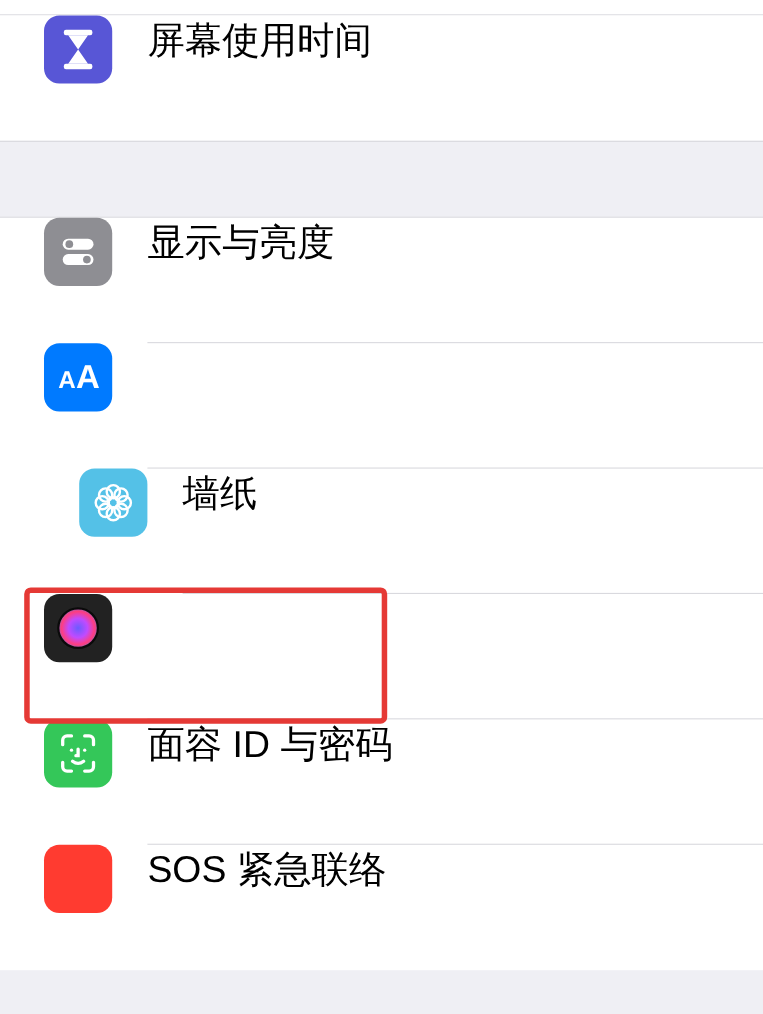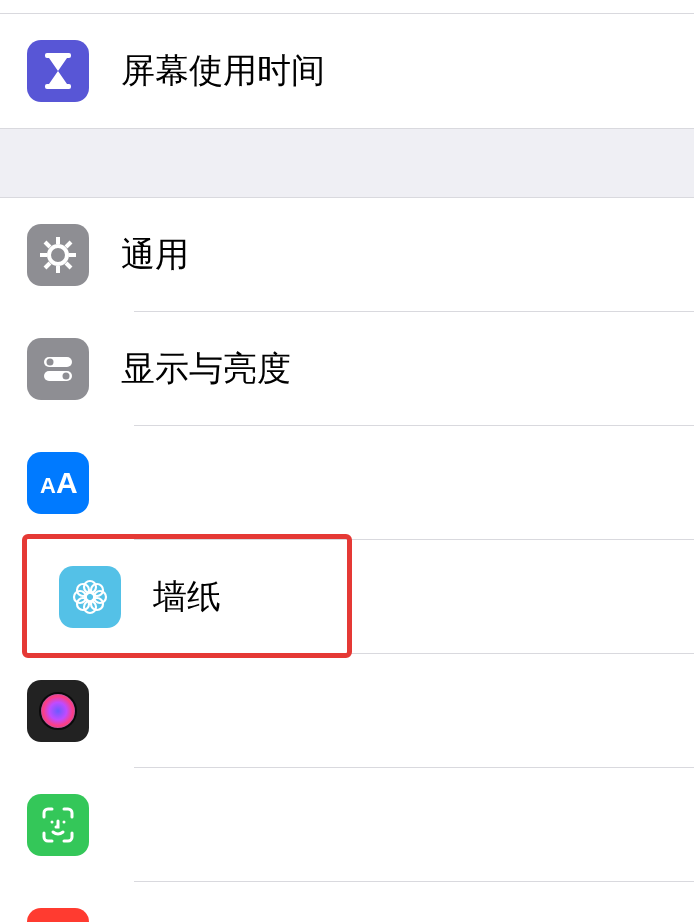--- a/index.html
+++ b/index.html
@@ -8,23 +8,22 @@
       height: 922px;
       background: #efeff4;
       font-family: -apple-system, "PingFang SC", "Helvetica Neue", sans-serif;
       overflow: hidden;
     }
     .group {
       background: #fff;
     }
     .row {
       display: flex;
-      align-items: center;
       height: 114px;
-      padding-left: 27px;
+      padding-left: 40px;
       position: relative;
     }
     .row .divider {
       position: absolute;
       bottom: 0;
       left: 134px;
       right: 0;
       height: 1px;
       background: #d9d9de;
     }
@@ -86,39 +85,20 @@
       </svg>
     </div>
     <span class="label">屏幕使用时间</span>
   </div>
 </div>
 
 <div class="spacer"></div>
 
 <div class="group" style="position:relative;">
 
-  <div class="row">
-    <div class="icon-box ic-general">
-      <svg width="44" height="44" viewBox="0 0 44 44">
-        <circle cx="22" cy="22" r="9" fill="none" stroke="#fff" stroke-width="4"></circle>
-        <g stroke="#fff" stroke-width="4">
-          <line x1="22" y1="4" x2="22" y2="11"></line>
-          <line x1="22" y1="33" x2="22" y2="40"></line>
-          <line x1="4" y1="22" x2="11" y2="22"></line>
-          <line x1="33" y1="22" x2="40" y2="22"></line>
-          <line x1="9" y1="9" x2="14" y2="14"></line>
-          <line x1="30" y1="30" x2="35" y2="35"></line>
-          <line x1="9" y1="35" x2="14" y2="30"></line>
-          <line x1="30" y1="14" x2="35" y2="9"></line>
-        </g>
-      </svg>
-    </div>
-    <span class="label">通用</span>
-    <div class="divider"></div>
-  </div>
 
   <div class="row">
     <div class="icon-box ic-control">
       <svg width="44" height="44" viewBox="0 0 44 44">
         <rect x="8" y="10" width="28" height="10" rx="5" fill="#fff"></rect>
         <circle cx="14" cy="15" r="3.5" fill="#8e8e93"></circle>
         <rect x="8" y="24" width="28" height="10" rx="5" fill="#fff"></rect>
         <circle cx="30" cy="29" r="3.5" fill="#8e8e93"></circle>
       </svg>
     </div>
@@ -180,20 +160,21 @@
         <path d="M8 14 v-4 a4 4 0 0 1 4-4 h4"></path>
         <path d="M36 14 v-4 a4 4 0 0 0 -4-4 h-4"></path>
         <path d="M8 30 v4 a4 4 0 0 0 4 4 h4"></path>
         <path d="M36 30 v4 a4 4 0 0 1 -4 4 h-4"></path>
         <circle cx="16" cy="19" r="1.5" fill="#fff" stroke="none"></circle>
         <circle cx="28" cy="19" r="1.5" fill="#fff" stroke="none"></circle>
         <path d="M22 18 v6 h-2"></path>
         <path d="M17 29 q5 4 10 0"></path>
       </svg>
     </div>
+    <span class="label">面容 ID 与密码</span>
     <div class="divider"></div>
   </div>
 
   <div class="row">
     <div class="icon-box ic-sos">
       
     </div>
     <span class="label">SOS 紧急联络</span>
   </div>
 

